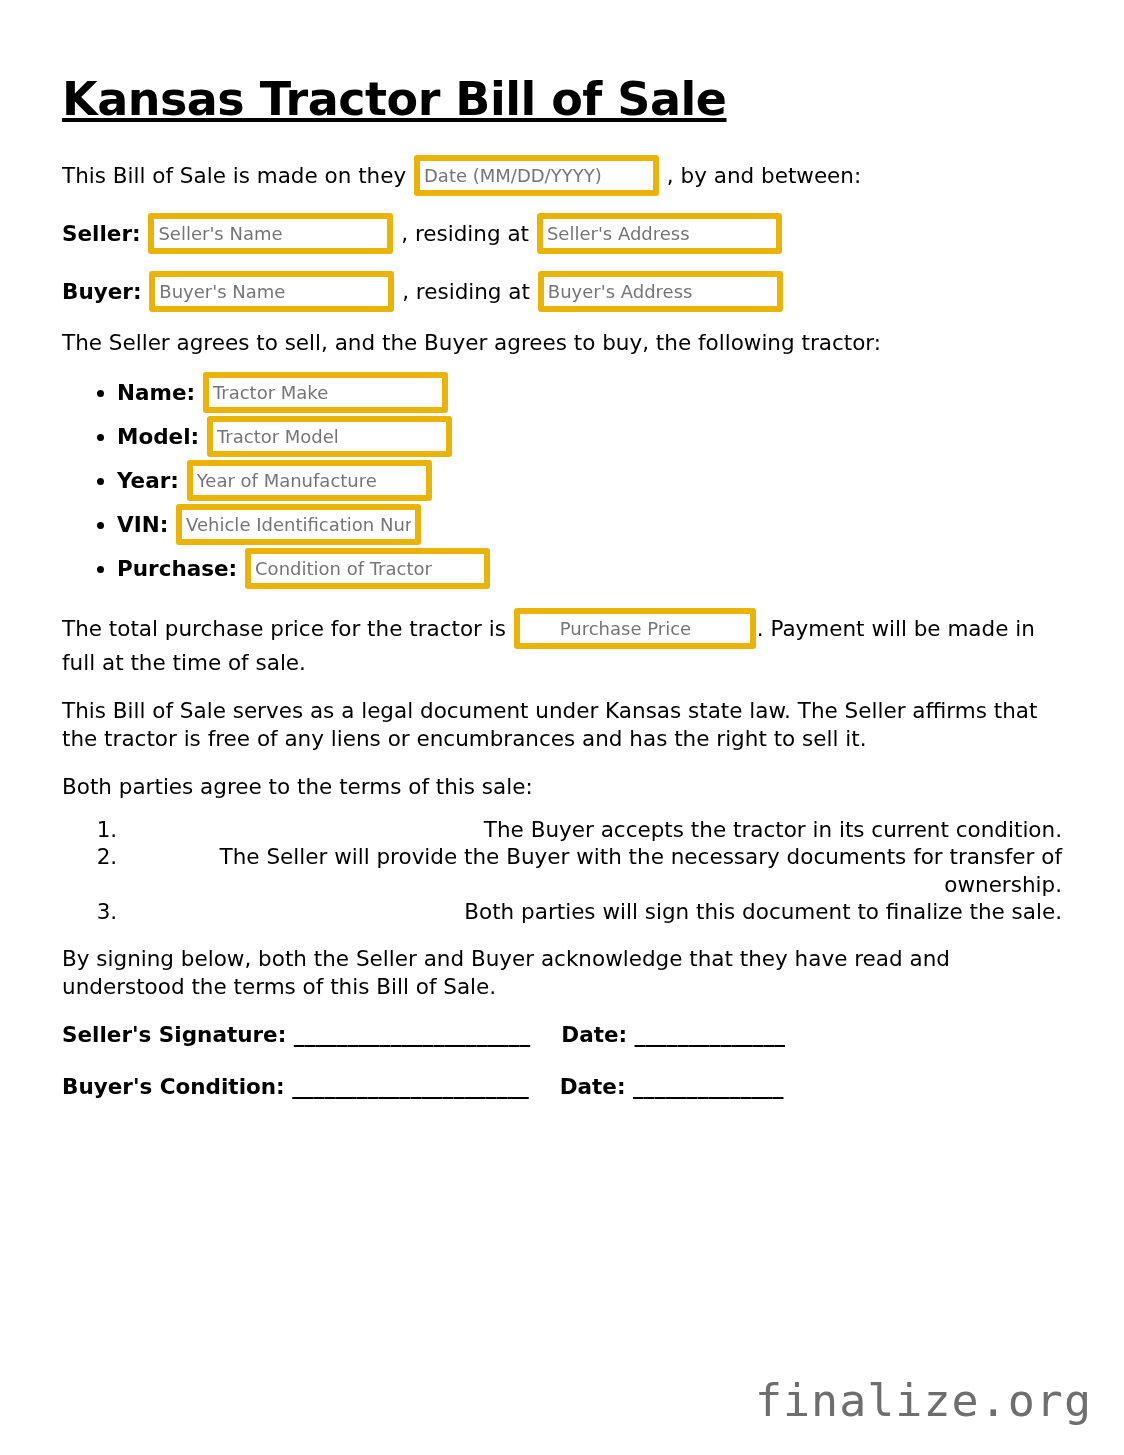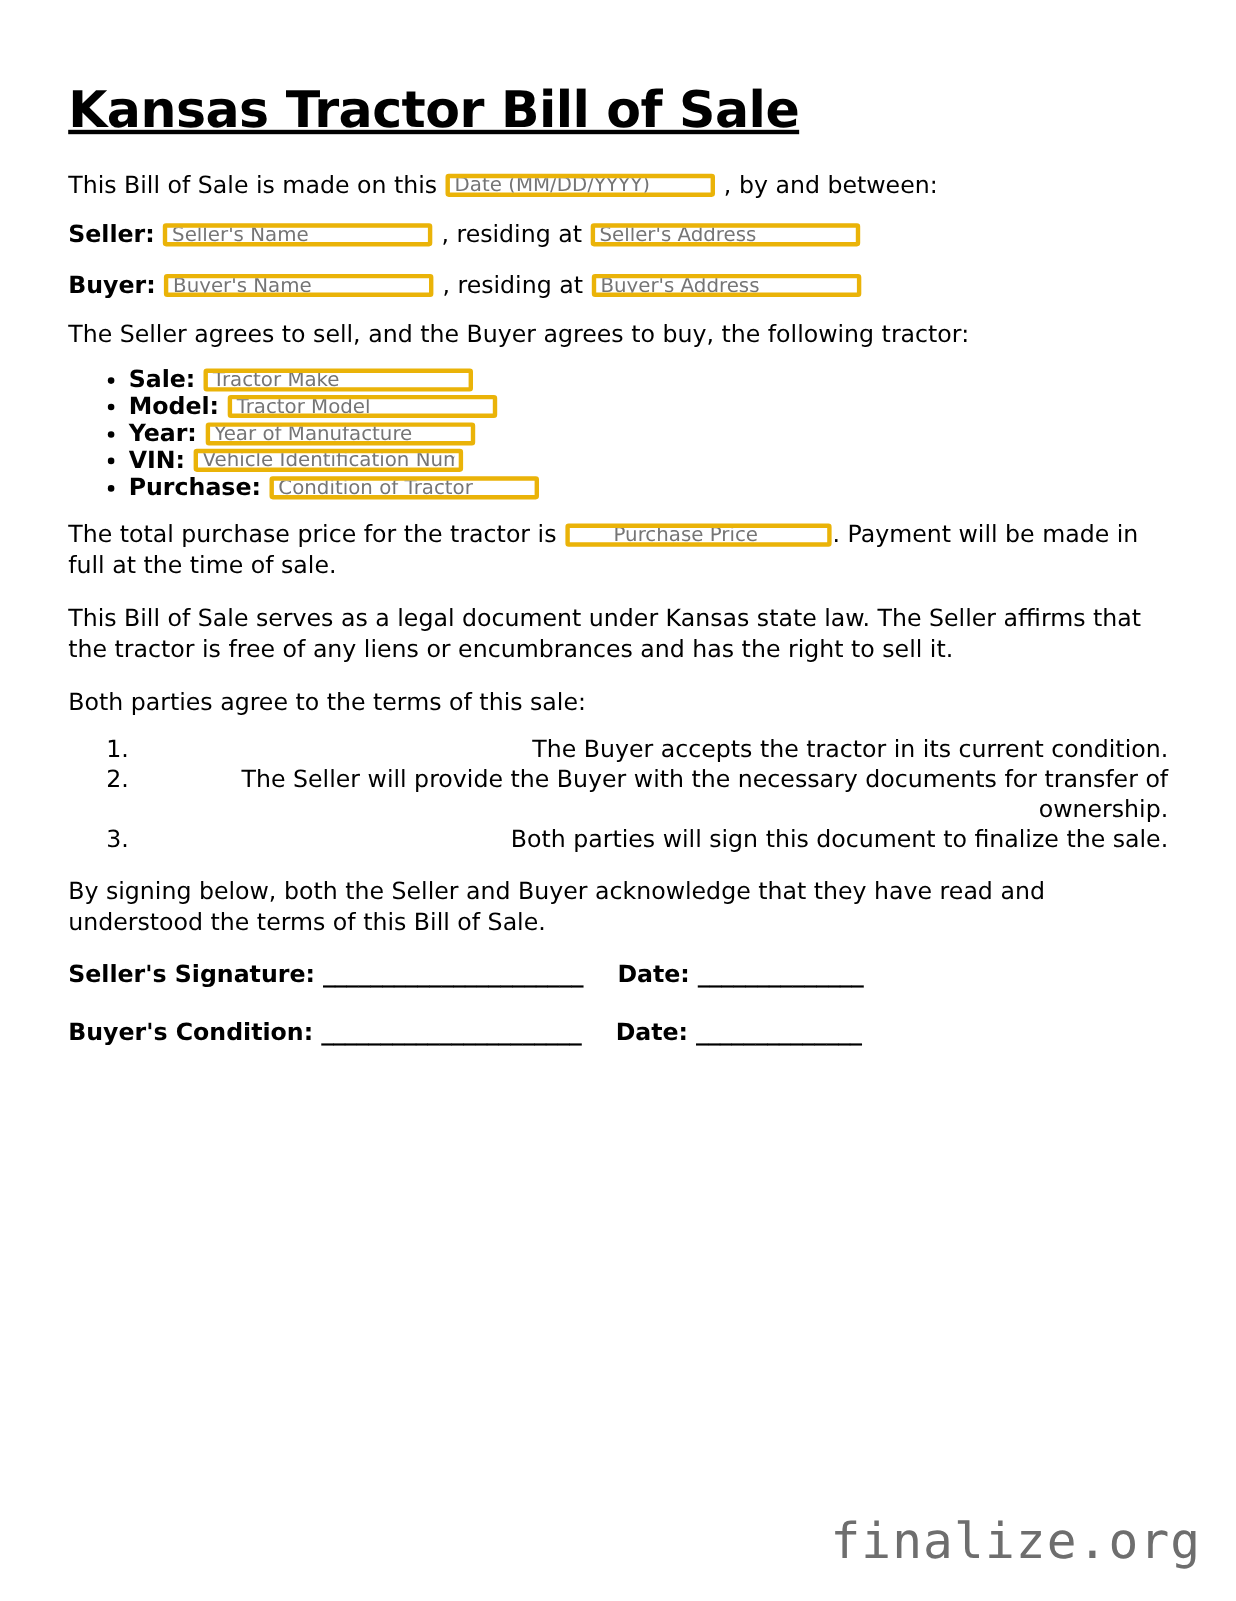--- a/index.html
+++ b/index.html
@@ -67,27 +67,27 @@
 
   .lbl-bold {
     font-weight: bold;
   }
 
   input.fld {
     font-family: "DejaVu Sans", "Liberation Sans", sans-serif;
     font-size: 18px;
     color: #000;
     background: #ffffff;
-    border: 4px solid #eab308;
+    border: 6px solid #eab308;
     border-radius: 3px;
     padding: 2px 4px;
     margin: 0 1px;
     vertical-align: 1px;
     box-sizing: border-box;
-    height: 21px;
+    height: 41px;
     line-height: 21px;
   }
   input.fld::placeholder {
     color: #757575;
     opacity: 1;
   }
 
   input.w-date   { width: 245px; }
   input.w-name   { width: 245px; }
   input.w-addr   { width: 245px; }
@@ -123,21 +123,20 @@
     font-size: 21.5px;
     font-weight: bold;
     line-height: 1.32;
     margin: 0 0 24px 0;
     white-space: nowrap;
   }
   .sig-row .gap { display: inline-block; width: 16px; }
   .sig-line {
     font-weight: bold;
     letter-spacing: 0px;
-    font-style: italic;
   }
 
   .watermark {
     position: absolute;
     right: 32px;
     bottom: 28px;
     font-family: "DejaVu Sans Mono", "Liberation Mono", monospace;
     font-size: 45px;
     color: #6e6e6e;
     letter-spacing: 1px;
@@ -147,21 +146,21 @@
 </head>
 <body>
 
 <div class="page">
 
   <h1 class="doc-title">Kansas Tractor Bill of Sale</h1>
 
   <div class="body-block">
 
     <div class="inline-row">
-      <span>This Bill of Sale is made on this</span>
+      <span>This Bill of Sale is made on they</span>
       <input class="fld w-date" type="text" placeholder="Date (MM/DD/YYYY)" style="">
       <span>, by and between:</span>
     </div>
 
     <div class="inline-row">
       <span class="lbl-bold">Seller:</span>
       <input class="fld w-name" type="text" placeholder="Seller's Name" style="">
       <span>, residing at</span>
       <input class="fld w-addr" type="text" placeholder="Seller's Address" style="">
     </div>
@@ -170,21 +169,21 @@
       <span class="lbl-bold">Buyer:</span>
       <input class="fld w-name" type="text" placeholder="Buyer's Name" style="">
       <span>, residing at</span>
       <input class="fld w-addr" type="text" placeholder="Buyer's Address" style="">
     </div>
 
     <p class="para tight">The Seller agrees to sell, and the Buyer agrees to buy, the following tractor:</p>
 
     <ul class="details">
       <li>
-        <span class="lbl-bold">Sale:</span>
+        <span class="lbl-bold">Name:</span>
         <input class="fld w-item" type="text" placeholder="Tractor Make" style="">
       </li>
       <li>
         <span class="lbl-bold">Model:</span>
         <input class="fld w-item" type="text" placeholder="Tractor Model" style="">
       </li>
       <li>
         <span class="lbl-bold">Year:</span>
         <input class="fld w-item" type="text" placeholder="Year of Manufacture" style="">
       </li>

